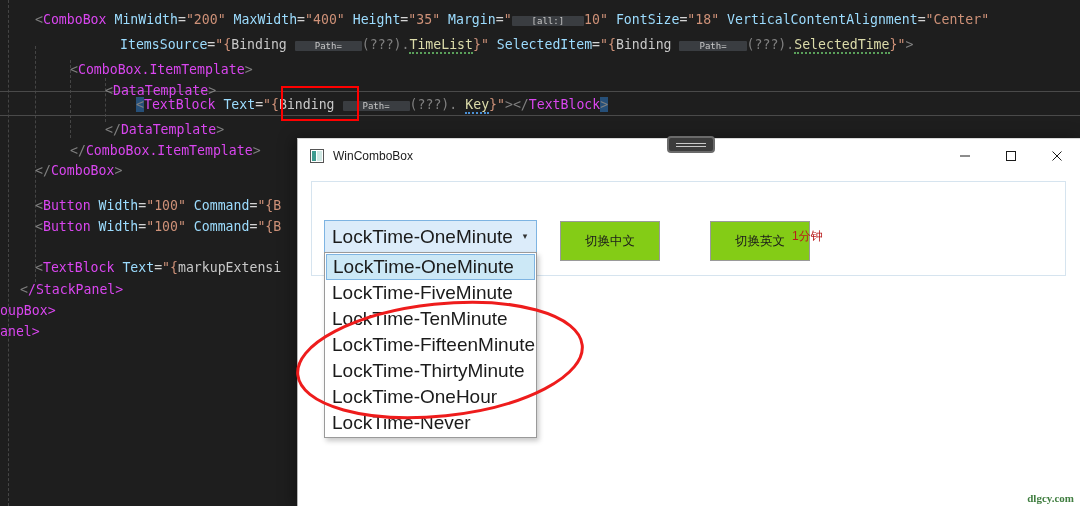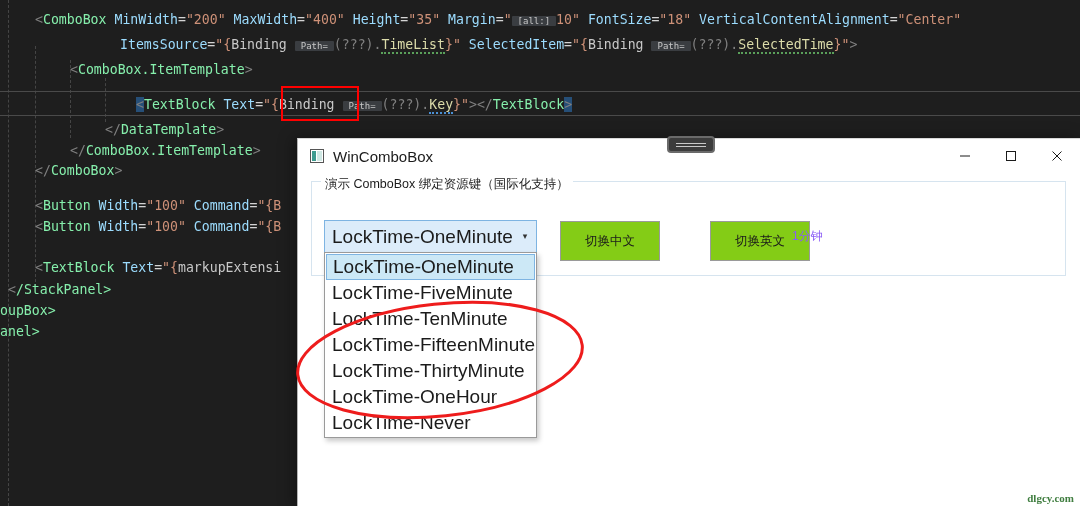--- a/index.html
+++ b/index.html
@@ -21,36 +21,36 @@
     color:#d4d4d4;
   }
   .code-line{position:absolute;left:0;height:25px;line-height:25px;white-space:pre;}
   .hl-line{
     position:absolute;left:0;width:1080px;height:25px;
     border-top:1px solid #4a4a4a;border-bottom:1px solid #4a4a4a;
     box-sizing:border-box;
   }
   
   .t-brk{color:#808080;}        
-  .t-tag{color:#86efac;}        
+  .t-tag{color:#d946ef;}        
   .t-attr{color:#9cdcfe;}       
   .t-eq{color:#d4d4d4;}
   .t-str{color:#ce9178;}        
   .t-mu{color:#c8c8c8;}
   .t-prop{color:#dcdcaa;}
   .pathbadge{
     background:#3a3d41;color:#c8c8c8;
-    font-size:9px;padding:0 6px;border-radius:1px;
+    font-size:9px;padding:0 20px;border-radius:1px;
     font-family:"DejaVu Sans Mono","Liberation Mono",monospace;
   }
   .qmark{color:#808080;}
   .squiggle{
     border-bottom:2px dotted #5aa05a;
   }
-  .squiggle-blue{border-bottom:2px dotted #4a8fd4;}
+  .squiggle-blue{border-bottom:2px dotted #4a8fd4;margin-left:8px;}
   .indent-guide{
     position:absolute;top:0;width:0;height:506px;
     border-left:1px dashed #454545;
   }
   .sel{background:#264f78;}
 
   
   #code-redbox{
     position:absolute;left:281px;top:86px;width:78px;height:35px;
     border:2px solid #ff0000;box-sizing:border-box;
@@ -67,21 +67,21 @@
   }
   #titlebar{
     position:relative;height:34px;background:#ffffff;
     display:flex;align-items:center;
   }
   #app-icon{
     width:14px;height:14px;margin-left:12px;margin-right:9px;
     display:inline-block;position:relative;flex:none;
   }
   #title-text{
-    font-size:15px;color:#1b1b1b;
+    font-size:12px;color:#1b1b1b;
     font-family:"Liberation Sans",sans-serif;
   }
   #win-controls{
     position:absolute;right:0;top:0;height:34px;display:flex;
   }
   .wc{
     width:46px;height:34px;display:flex;align-items:center;justify-content:center;
     color:#1b1b1b;font-size:12px;font-family:"Liberation Sans",sans-serif;
   }
   .wc svg{display:block;}
@@ -124,21 +124,21 @@
   .winbtn{
     position:absolute;top:82px;height:40px;width:100px;
     background:#84cc16;border:1px solid #9a9a9a;box-sizing:border-box;
     display:flex;align-items:center;justify-content:center;
     font-size:12.5px;color:#1b1b1b;font-family:"Liberation Sans",sans-serif;
   }
   #btn-zh{left:262px;}
   #btn-en{left:368px;margin-left:44px;}
   #result-label{
     position:absolute;left:494px;top:89px;
-    font-size:12px;color:#8b5cf6;font-family:"Liberation Sans",sans-serif;
+    font-size:12px;color:#b91c1c;font-family:"Liberation Sans",sans-serif;
   }
 
   
   #dropdown{
     position:absolute;left:26px;top:113px;width:213px;
     background:#ffffff;border:1px solid #9a9a9a;box-sizing:border-box;
     box-shadow:2px 3px 5px rgba(0,0,0,.22);
     padding:1px;
   }
   .dd-item{
@@ -180,20 +180,21 @@
   
   <div class="code-line" style="top:7px;left:35px;"><span class="t-brk">&lt;</span><span class="t-tag">ComboBox</span> <span class="t-attr">MinWidth</span><span class="t-eq">=</span><span class="t-str">"200"</span> <span class="t-attr">MaxWidth</span><span class="t-eq">=</span><span class="t-str">"400"</span> <span class="t-attr">Height</span><span class="t-eq">=</span><span class="t-str">"35"</span> <span class="t-attr">Margin</span><span class="t-eq">=</span><span class="t-str">"</span><span class="pathbadge">[all:]</span><span class="t-str">10"</span> <span class="t-attr">FontSize</span><span class="t-eq">=</span><span class="t-str">"18"</span> <span class="t-attr">VerticalContentAlignment</span><span class="t-eq">=</span><span class="t-str">"Center"</span></div>
 
   
   <div class="code-line" style="top:32px;left:120px;"><span class="t-attr">ItemsSource</span><span class="t-eq">=</span><span class="t-str">"{</span><span class="t-mu">Binding</span> <span class="pathbadge">Path=</span><span class="qmark">(???).</span><span class="t-prop squiggle">TimeList</span><span class="t-str">}"</span> <span class="t-attr">SelectedItem</span><span class="t-eq">=</span><span class="t-str">"{</span><span class="t-mu">Binding</span> <span class="pathbadge">Path=</span><span class="qmark">(???).</span><span class="t-prop squiggle">SelectedTime</span><span class="t-str">}"</span><span class="t-brk">&gt;</span></div>
 
   
   <div class="code-line" style="top:57px;left:70px;"><span class="t-brk">&lt;</span><span class="t-tag">ComboBox.ItemTemplate</span><span class="t-brk">&gt;</span></div>
 
   
+  <div class="code-line" style="top:78px;left:105px;"><span class="t-brk">&lt;</span><span class="t-tag">DataTemplate</span><span class="t-brk">&gt;</span></div>
 
   
   <div class="code-line" style="top:92px;left:136px;"><span class="t-brk sel">&lt;</span><span class="t-tag">TextBlock</span> <span class="t-attr">Text</span><span class="t-eq">=</span><span class="t-str">"{</span><span class="t-mu">Binding</span> <span class="pathbadge">Path=</span><span class="qmark">(???).</span><span class="t-prop squiggle-blue">Key</span><span class="t-str">}"</span><span class="t-brk">&gt;&lt;/</span><span class="t-tag">TextBlock</span><span class="t-brk sel">&gt;</span></div>
 
   
   <div class="code-line" style="top:117px;left:105px;"><span class="t-brk">&lt;/</span><span class="t-tag">DataTemplate</span><span class="t-brk">&gt;</span></div>
 
   
   <div class="code-line" style="top:138px;left:70px;"><span class="t-brk">&lt;/</span><span class="t-tag">ComboBox.ItemTemplate</span><span class="t-brk">&gt;</span></div>
 
@@ -207,21 +208,21 @@
 
   
   <div class="code-line" style="top:214px;left:35px;"><span class="t-brk">&lt;</span><span class="t-tag">Button</span> <span class="t-attr">Width</span><span class="t-eq">=</span><span class="t-str">"100"</span> <span class="t-attr">Command</span><span class="t-eq">=</span><span class="t-str">"{B</span></div>
 
   
 
   
   <div class="code-line" style="top:255px;left:35px;"><span class="t-brk">&lt;</span><span class="t-tag">TextBlock</span> <span class="t-attr">Text</span><span class="t-eq">=</span><span class="t-str">"{</span><span class="t-mu">markupExtensi</span></div>
 
   
-  <div class="code-line" style="top:277px;left:8px;"><span class="t-brk">&lt;</span><span class="t-tag">/StackPanel&gt;</span></div>
+  <div class="code-line" style="top:277px;left:0px;padding-left:20px;"><span class="t-brk">&lt;</span><span class="t-tag">/StackPanel&gt;</span></div>
 
   
   <div class="code-line" style="top:298px;left:0px;"><span class="t-tag">oupBox&gt;</span></div>
 
   
   <div class="code-line" style="top:319px;left:0px;"><span class="t-tag">anel&gt;</span></div>
 </div>
 
 <div id="code-redbox"></div>
 
@@ -256,21 +257,20 @@
       </div>
     </div>
 
     <div id="drag-handle">
       <i></i>
         <i></i>
     </div>
   </div>
 
   <div id="groupbox"></div>
-  <div id="groupbox-label">演示 ComboBox 绑定资源键（国际化支持）</div>
 
   <div id="combobox">
     <span id="combobox-text">LockTime-OneMinute</span>
     <span id="combobox-arrow">▾</span>
   </div>
 
   <div class="winbtn" id="btn-zh">切换中文</div>
   <div class="winbtn" id="btn-en">切换英文</div>
   <div id="result-label">1分钟</div>
 

